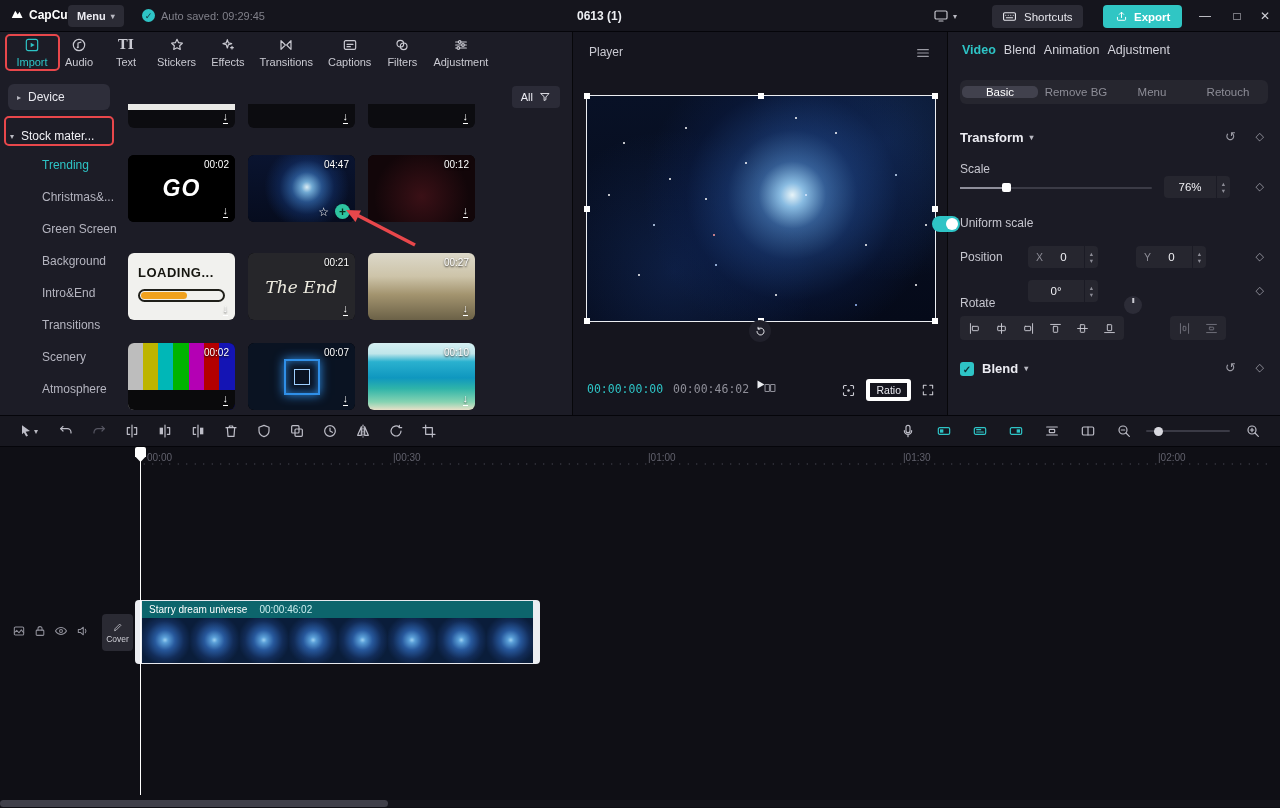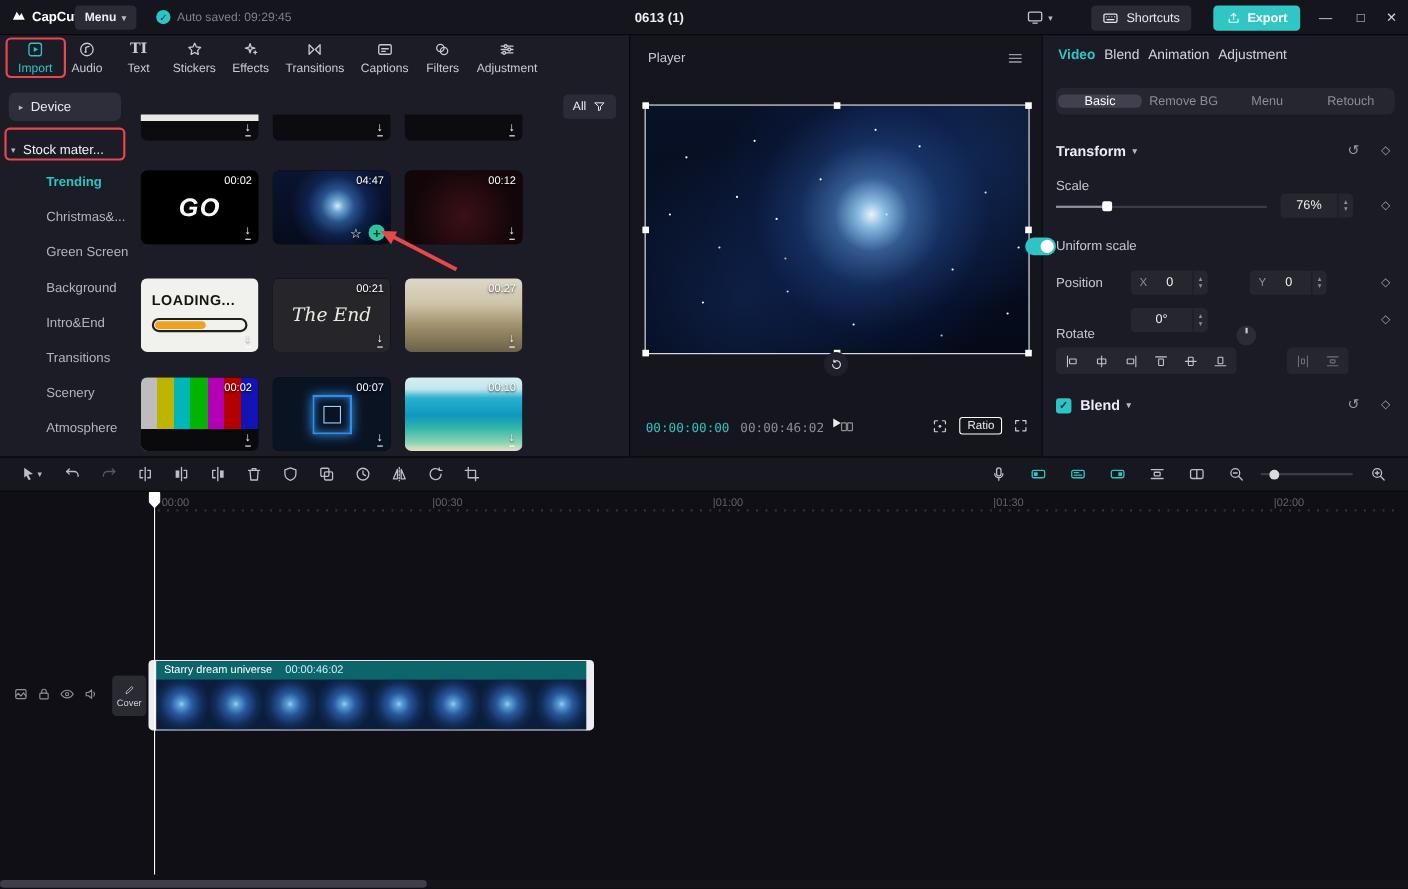--- a/index.html
+++ b/index.html
@@ -27,21 +27,21 @@
 .media-tabs{left:0;top:0;width:572px;height:40px;display:flex;align-items:center;padding-left:10px;gap:3px;}
 .mtab{display:flex;flex-direction:column;align-items:center;gap:3px;color:#c9c9d1;font-size:11px;padding:0 6px;min-width:44px;}
 .mtab svg{width:16px;height:16px;}
 .mtab.active{color:#2ec4c6;}
 .ti{font-family:"DejaVu Serif",serif;font-size:13px;font-weight:bold;line-height:16px;}
 .sidebar{left:0;top:40px;width:118px;height:343px;}
 .side-device{left:8px;top:12px;width:102px;height:26px;background:#2e2e3a;border-radius:6px;display:flex;align-items:center;gap:7px;padding:0 9px;color:#e8e8ee;}
 .side-stock{left:10px;top:52px;width:100px;height:24px;display:flex;align-items:center;gap:7px;color:#f0f0f5;}
 .tri{font-size:8px;color:#b9b9c2;}
 .side-cat{left:0;width:118px;height:32px;display:flex;align-items:center;padding-left:42px;color:#b4b4bf;}
-.side-cat.active{color:#2ec4c6;font-weight:bold;}
+.side-cat.active{color:#2ec4c6;}
 
 .grid{left:118px;top:40px;width:454px;height:343px;}
 .all-btn{right:12px;top:14px;height:22px;background:#2b2b37;border-radius:4px;display:flex;align-items:center;gap:6px;padding:0 9px;color:#ececf2;font-size:11px;}
 .thumb{width:107px;height:67px;border-radius:6px;overflow:hidden;background:#000;}
 .sliver{width:107px;height:24px;border-radius:0 0 6px 6px;background:#0c0c10;overflow:hidden;}
 .sliver.white-top{background:linear-gradient(180deg,#e9e9e6 0 6px,#0c0c10 6px);}
 .art{position:absolute;inset:0;}
 .dur{position:absolute;top:4px;right:6px;color:#fff;font-size:10px;text-shadow:0 1px 2px rgba(0,0,0,.9);}
 .dl{position:absolute;bottom:4px;right:7px;color:#fff;font-size:11px;line-height:1;text-shadow:0 1px 2px rgba(0,0,0,.8);}
 .dl::after{content:"";display:block;height:1.5px;background:#fff;margin-top:1px;}
@@ -78,21 +78,21 @@
  30px 40px #fff,60px 122px #cfe4ff,92px 25px #fff,122px 162px #bcd8ff,152px 60px #fff,182px 192px #fff,
  212px 92px #dbe9ff,242px 30px #fff,272px 142px #fff,302px 72px #cfe4ff,322px 182px #fff,45px 172px #fff,
  202px 15px #fff,262px 202px #9fc0ff,112px 96px #fff,15px 92px #fff,332px 122px #fff,120px 132px #ff9d9d,76px 76px #fff;}
 .vh{position:absolute;width:6px;height:6px;background:#fff;}
 .rotate-btn{left:50%;top:288px;transform:translateX(-50%);width:22px;height:22px;border-radius:50%;background:#20202b;color:#e8e8ee;display:flex;align-items:center;justify-content:center;}
 .tc-cur{left:14px;top:350px;color:#2ec4c6;font-family:"DejaVu Sans Mono",monospace;font-size:11.5px;}
 .tc-dur{left:100px;top:350px;color:#8e8e98;font-family:"DejaVu Sans Mono",monospace;font-size:11.5px;}
 .frames-ico{left:190px;top:349px;color:#8e8e98;}
 .play-btn{left:50%;top:345px;transform:translateX(-50%);color:#eceef2;}
 .pright{right:12px;top:347px;display:flex;align-items:center;gap:10px;color:#cfcfd6;}
-.ratio-btn{border:1px solid #ffffff;border-radius:3px;padding:1px 6px;font-size:10.5px;color:#e8e8ee;}
+.ratio-btn{border:4px solid #ffffff;border-radius:3px;padding:1px 6px;font-size:10.5px;color:#e8e8ee;}
 
 
 .inspector{left:948px;top:32px;width:332px;height:383px;background:#1b1b25;}
 .insp-tabs{left:14px;top:11px;display:flex;gap:8px;font-size:12.5px;color:#d3d3db;}
 .insp-tab.active{color:#2ec4c6;font-weight:bold;}
 .seg{left:12px;top:48px;width:308px;height:24px;background:#26262f;border-radius:6px;display:flex;padding:2px;align-items:center;}
 .seg-item{flex:1;display:flex;align-items:center;justify-content:center;font-size:11.5px;color:#8d8d97;border-radius:5px;}
 .seg-item.active{background:#41414d;color:#fff;}
 .sect-title{font-size:13px;font-weight:bold;color:#ececf2;display:flex;align-items:center;gap:6px;}
 .row-label{color:#c6c6cf;}

